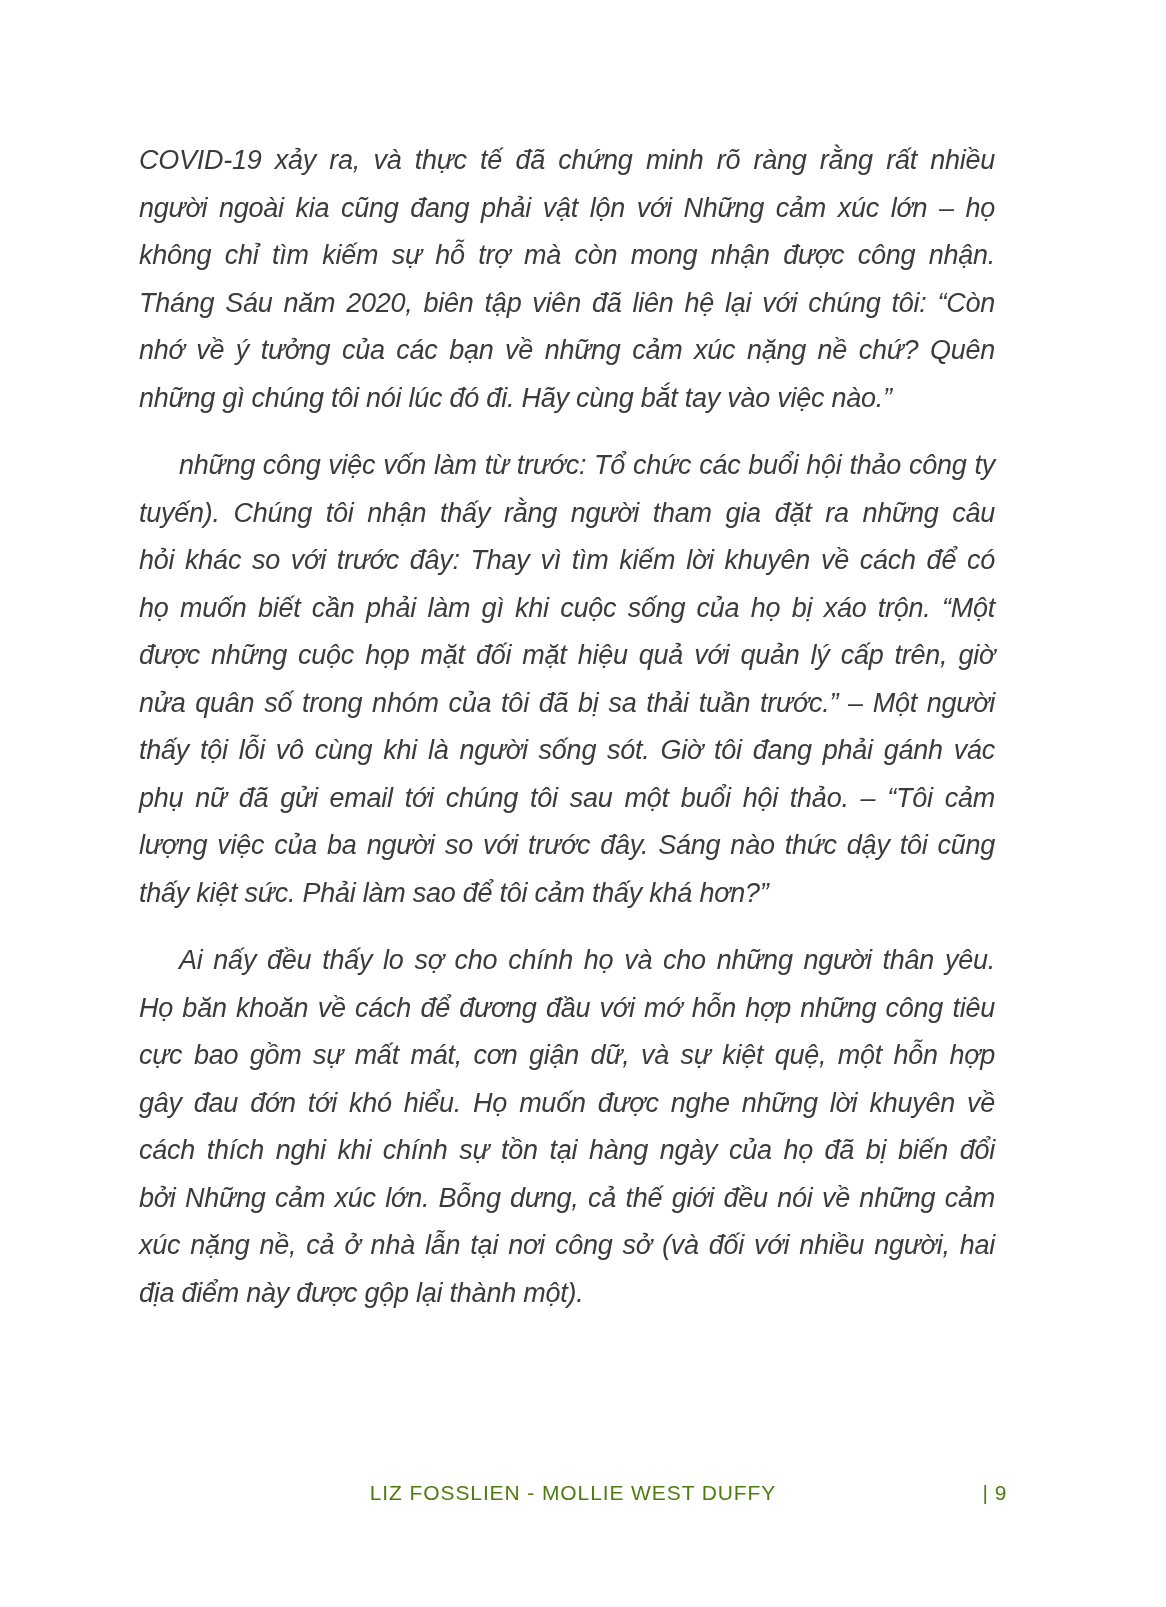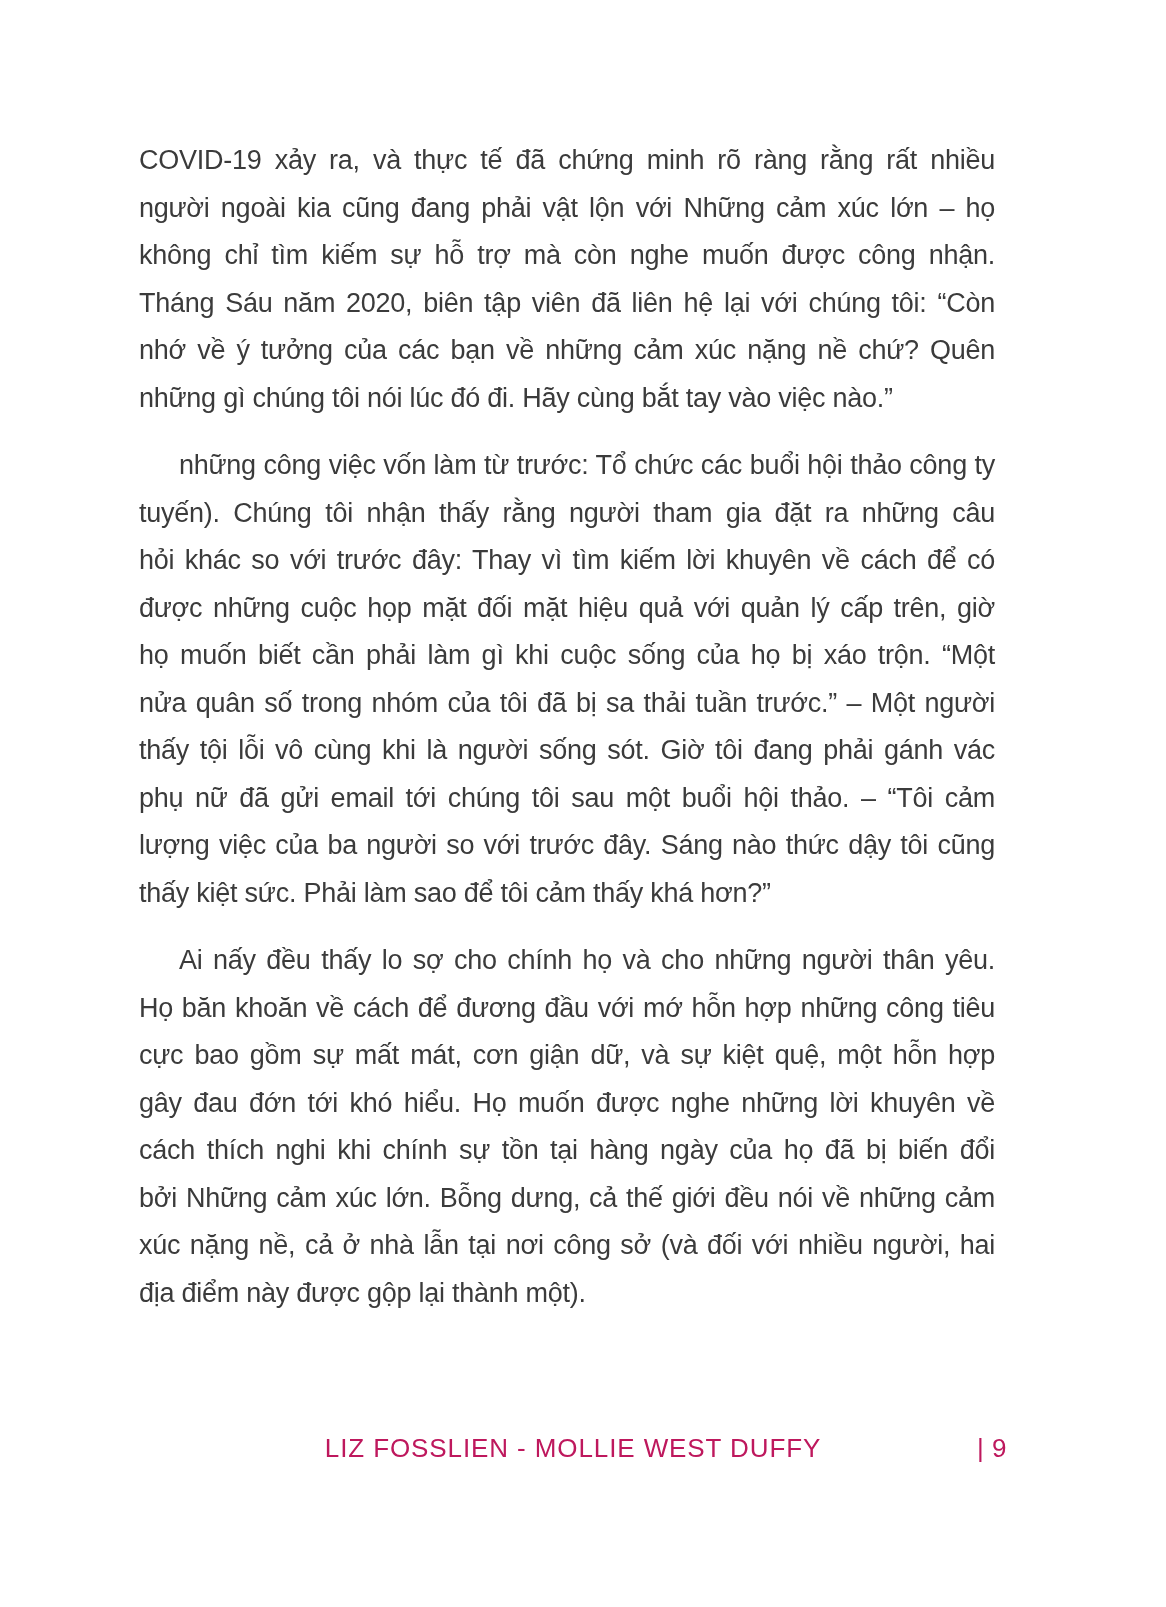--- a/index.html
+++ b/index.html
@@ -19,43 +19,44 @@
   .text-block {
     position: absolute;
     left: 139px;
     top: 137px;
     width: 868px;
     font-size: 27px;
     letter-spacing: -0.25px;
   }
   .para {
     margin: 0 12px 20px 0;
+    font-style: italic;
   }
   .tline {
     height: 47.5px;
     line-height: 47.5px;
     text-align: justify;
     text-align-last: justify;
     white-space: normal;
     overflow: visible;
   }
   .tline.last {
     text-align-last: left;
   }
   .para.indent .tline:first-child {
     padding-left: 40px;
   }
   .footer {
     position: absolute;
     left: 139px;
-    top: 1432px;
+    top: 1477px;
     width: 868px;
     height: 32px;
-    font-size: 26px;
-    color: #be185d;
+    font-size: 21px;
+    color: #4d7c0f;
   }
   .footer .authors {
     display: block;
     text-align: center;
     line-height: 32px;
     letter-spacing: 0.9px;
   }
   .footer .pagenum {
     position: absolute;
     right: 0;
@@ -65,31 +66,31 @@
   }
 </style>
 </head>
 <body>
 
 <div class="page">
   <main class="text-block" id="text-block">
       <div class="para">
         <div class="tline">COVID-19 xảy ra, và thực tế đã chứng minh rõ ràng rằng rất nhiều</div>
         <div class="tline">người ngoài kia cũng đang phải vật lộn với Những cảm xúc lớn – họ</div>
-        <div class="tline">không chỉ tìm kiếm sự hỗ trợ mà còn nghe muốn được công nhận.</div>
+        <div class="tline">không chỉ tìm kiếm sự hỗ trợ mà còn mong nhận được công nhận.</div>
         <div class="tline">Tháng Sáu năm 2020, biên tập viên đã liên hệ lại với chúng tôi: “Còn</div>
         <div class="tline">nhớ về ý tưởng của các bạn về những cảm xúc nặng nề chứ? Quên</div>
         <div class="tline last">những gì chúng tôi nói lúc đó đi. Hãy cùng bắt tay vào việc nào.”</div>
       </div>
       <div class="para indent">
         <div class="tline">những công việc vốn làm từ trước: Tổ chức các buổi hội thảo công ty</div>
         <div class="tline">tuyến). Chúng tôi nhận thấy rằng người tham gia đặt ra những câu</div>
         <div class="tline">hỏi khác so với trước đây: Thay vì tìm kiếm lời khuyên về cách để có</div>
+        <div class="tline">họ muốn biết cần phải làm gì khi cuộc sống của họ bị xáo trộn. “Một</div>
         <div class="tline">được những cuộc họp mặt đối mặt hiệu quả với quản lý cấp trên, giờ</div>
-        <div class="tline">họ muốn biết cần phải làm gì khi cuộc sống của họ bị xáo trộn. “Một</div>
         <div class="tline">nửa quân số trong nhóm của tôi đã bị sa thải tuần trước.” – Một người</div>
         <div class="tline">thấy tội lỗi vô cùng khi là người sống sót. Giờ tôi đang phải gánh vác</div>
         <div class="tline">phụ nữ đã gửi email tới chúng tôi sau một buổi hội thảo. – “Tôi cảm</div>
         <div class="tline">lượng việc của ba người so với trước đây. Sáng nào thức dậy tôi cũng</div>
         <div class="tline last">thấy kiệt sức. Phải làm sao để tôi cảm thấy khá hơn?”</div>
       </div>
       <div class="para indent">
         <div class="tline">Ai nấy đều thấy lo sợ cho chính họ và cho những người thân yêu.</div>
         <div class="tline">Họ băn khoăn về cách để đương đầu với mớ hỗn hợp những công tiêu</div>
         <div class="tline">cực bao gồm sự mất mát, cơn giận dữ, và sự kiệt quệ, một hỗn hợp</div>

